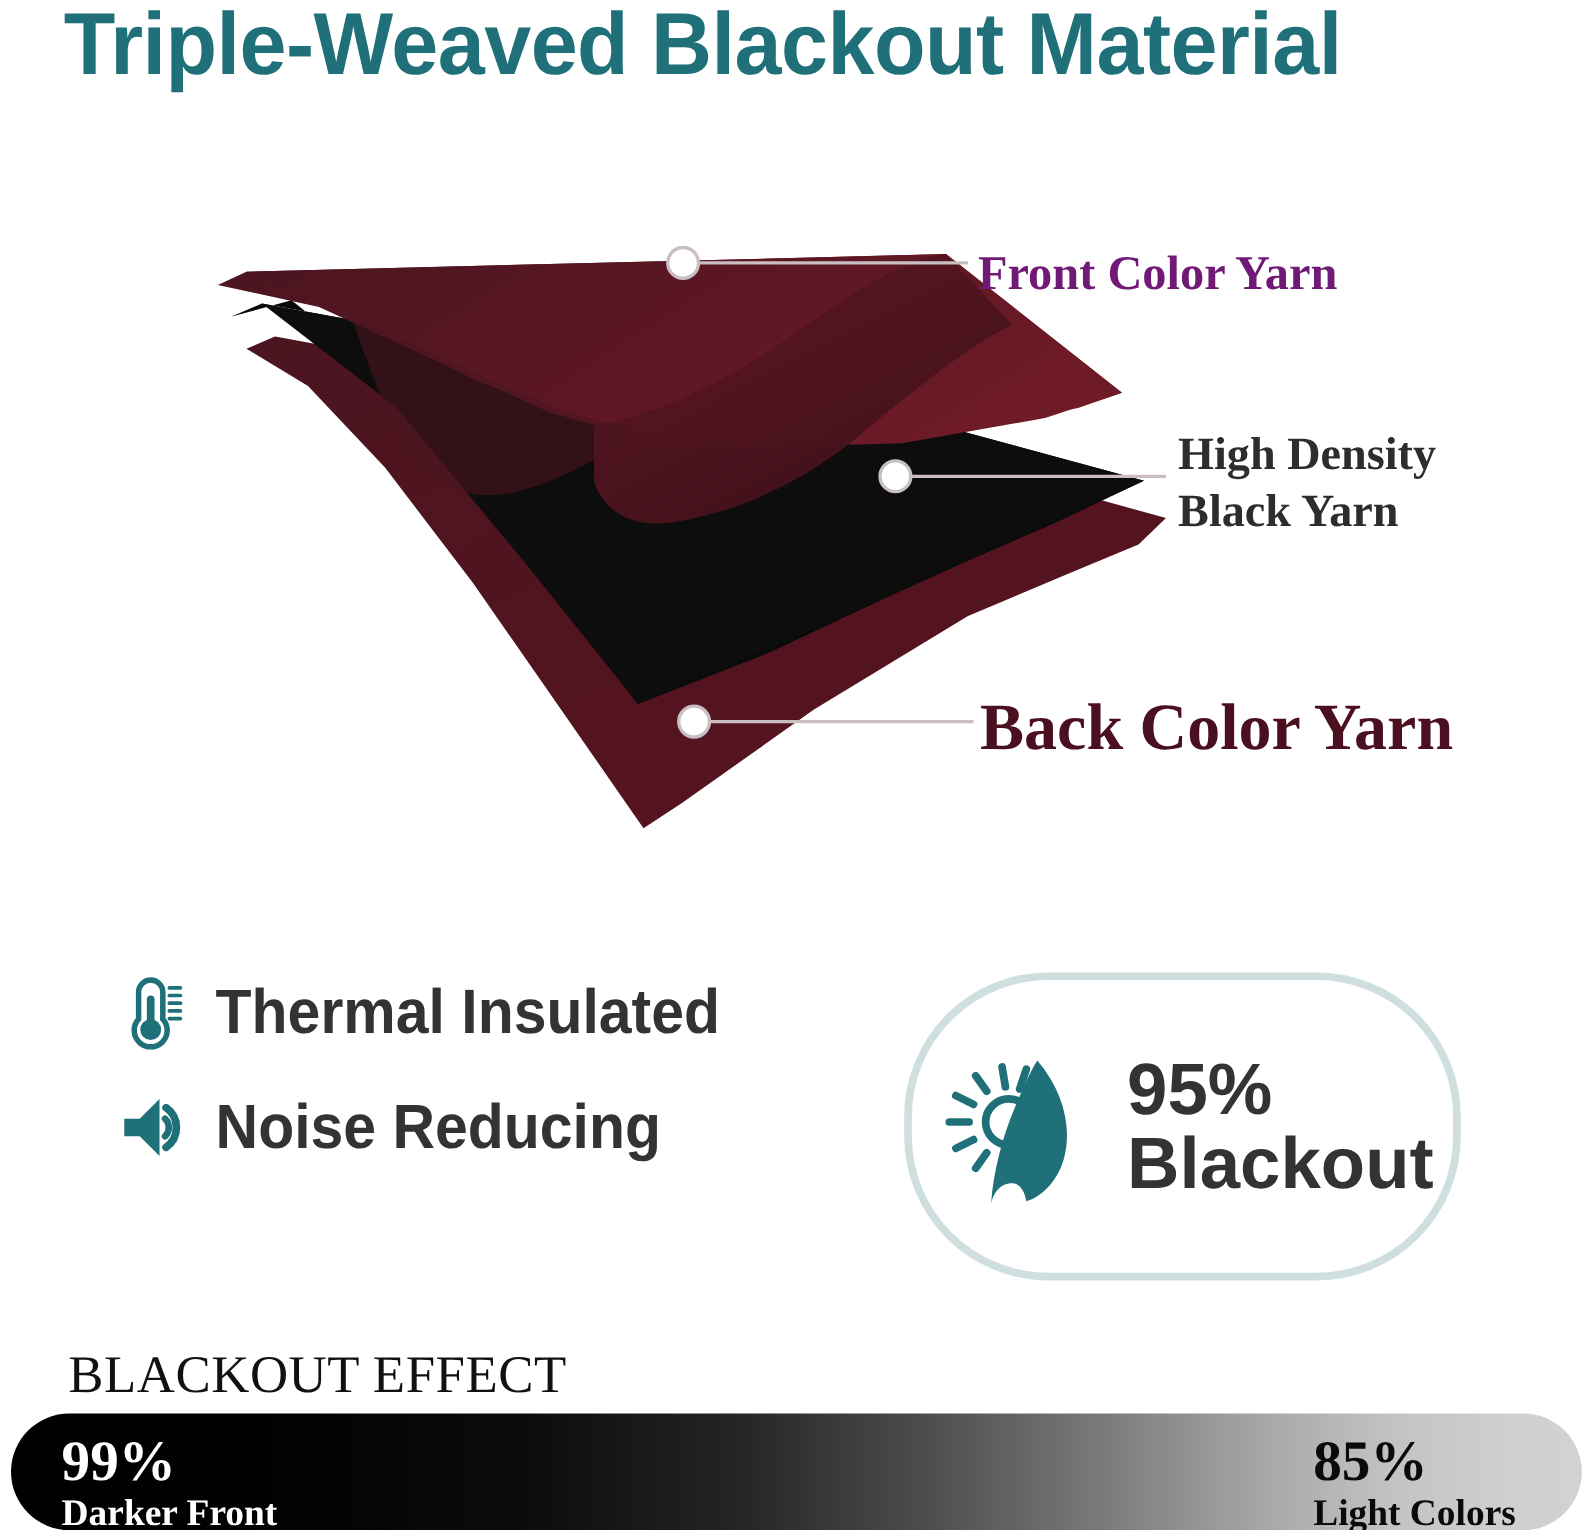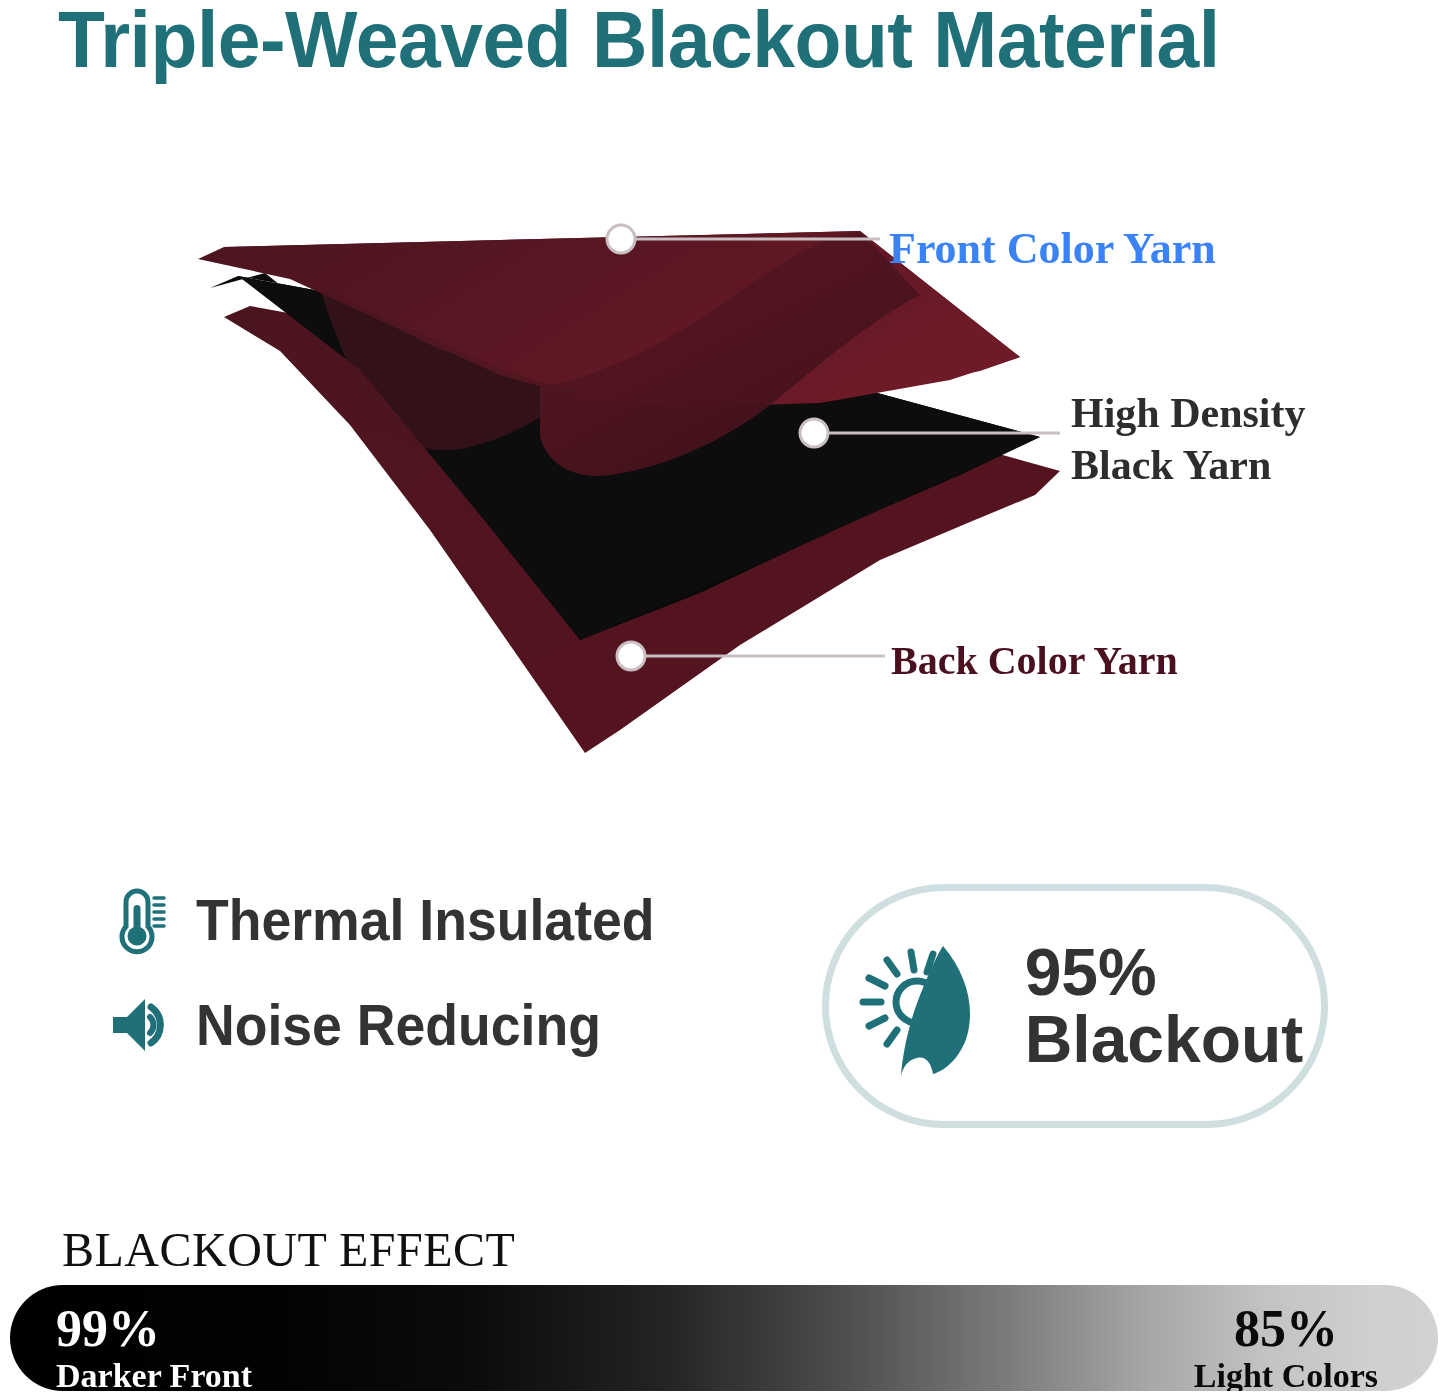--- a/index.html
+++ b/index.html
@@ -49,33 +49,33 @@
     position: absolute;
     font-family: "Liberation Serif", serif;
     font-weight: bold;
     white-space: nowrap;
   }
   #callout-front {
     left: 889px;
     top: 222px;
     font-size: 44px;
     line-height: 54px;
-    color: #3b82f6;
+    color: #701a75;
   }
   #callout-black {
     left: 1071px;
     top: 387px;
     font-size: 42px;
     line-height: 52px;
     color: #2d2d2d;
   }
   #callout-back {
     left: 891px;
     top: 634px;
-    font-size: 40px;
+    font-size: 60px;
     line-height: 54px;
     color: #4a1020;
   }
 
   
   #feature-list {
     position: absolute;
     left: 104px;
     top: 876px;
     width: 640px;
@@ -106,21 +106,21 @@
     transform: scaleX(0.94);
     transform-origin: left center;
   }
 
   
   #blackout-badge {
     position: absolute;
     left: 822px;
     top: 884px;
     width: 506px;
-    height: 244px;
+    height: 280px;
     border: 7px solid #cfdfdf;
     border-radius: 131px;
     background: #ffffff;
     display: flex;
     align-items: center;
     justify-content: center;
     box-sizing: border-box;
   }
   #badge-icon {
     width: 148px;
@@ -181,21 +181,21 @@
   #bar-left {
     left: 46px;
     top: 16px;
     color: #ffffff;
     text-align: left;
   }
   #bar-right {
     right: 60px;
     top: 16px;
     color: #0a0a0a;
-    text-align: center;
+    text-align: left;
   }
   .bar-pct { font-size: 52px; line-height: 56px; display: block; }
   .bar-sub { font-size: 34px; line-height: 38px; display: block; font-weight: bold; }
 </style>
 </head>
 <body>
 
 <div id="title">Triple-Weaved Blackout Material</div>
 
 <div id="fabric-diagram">

